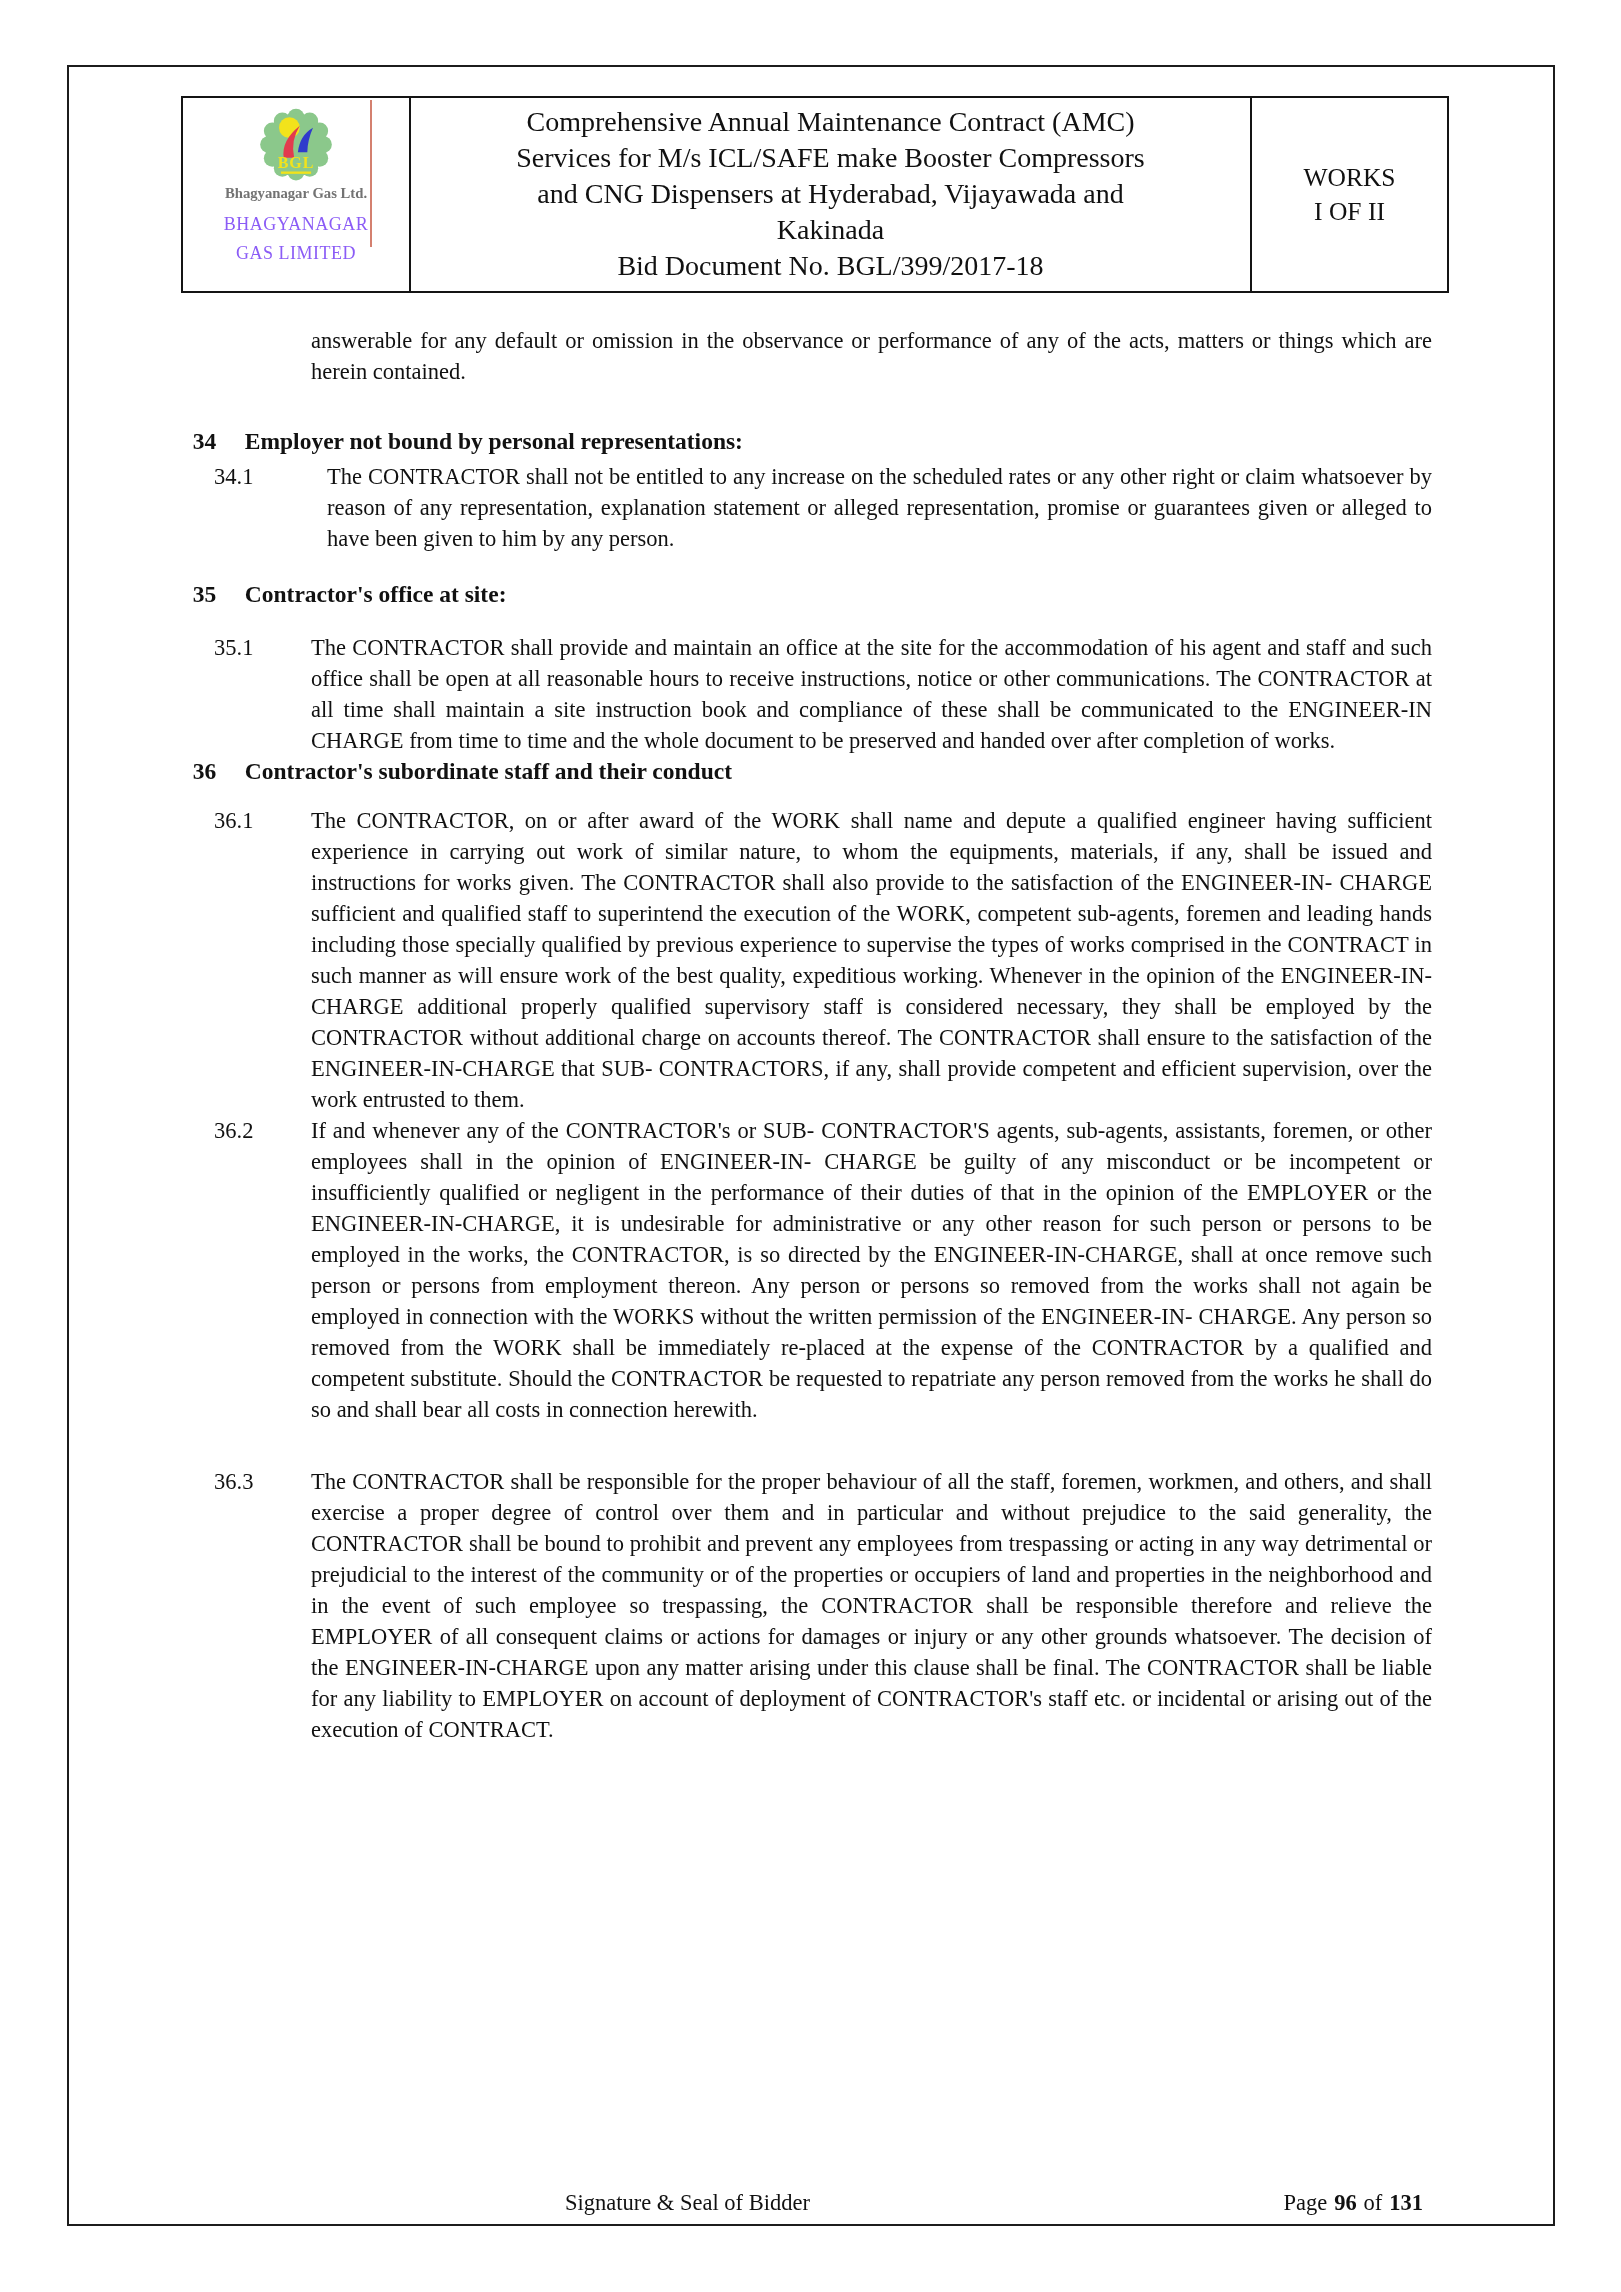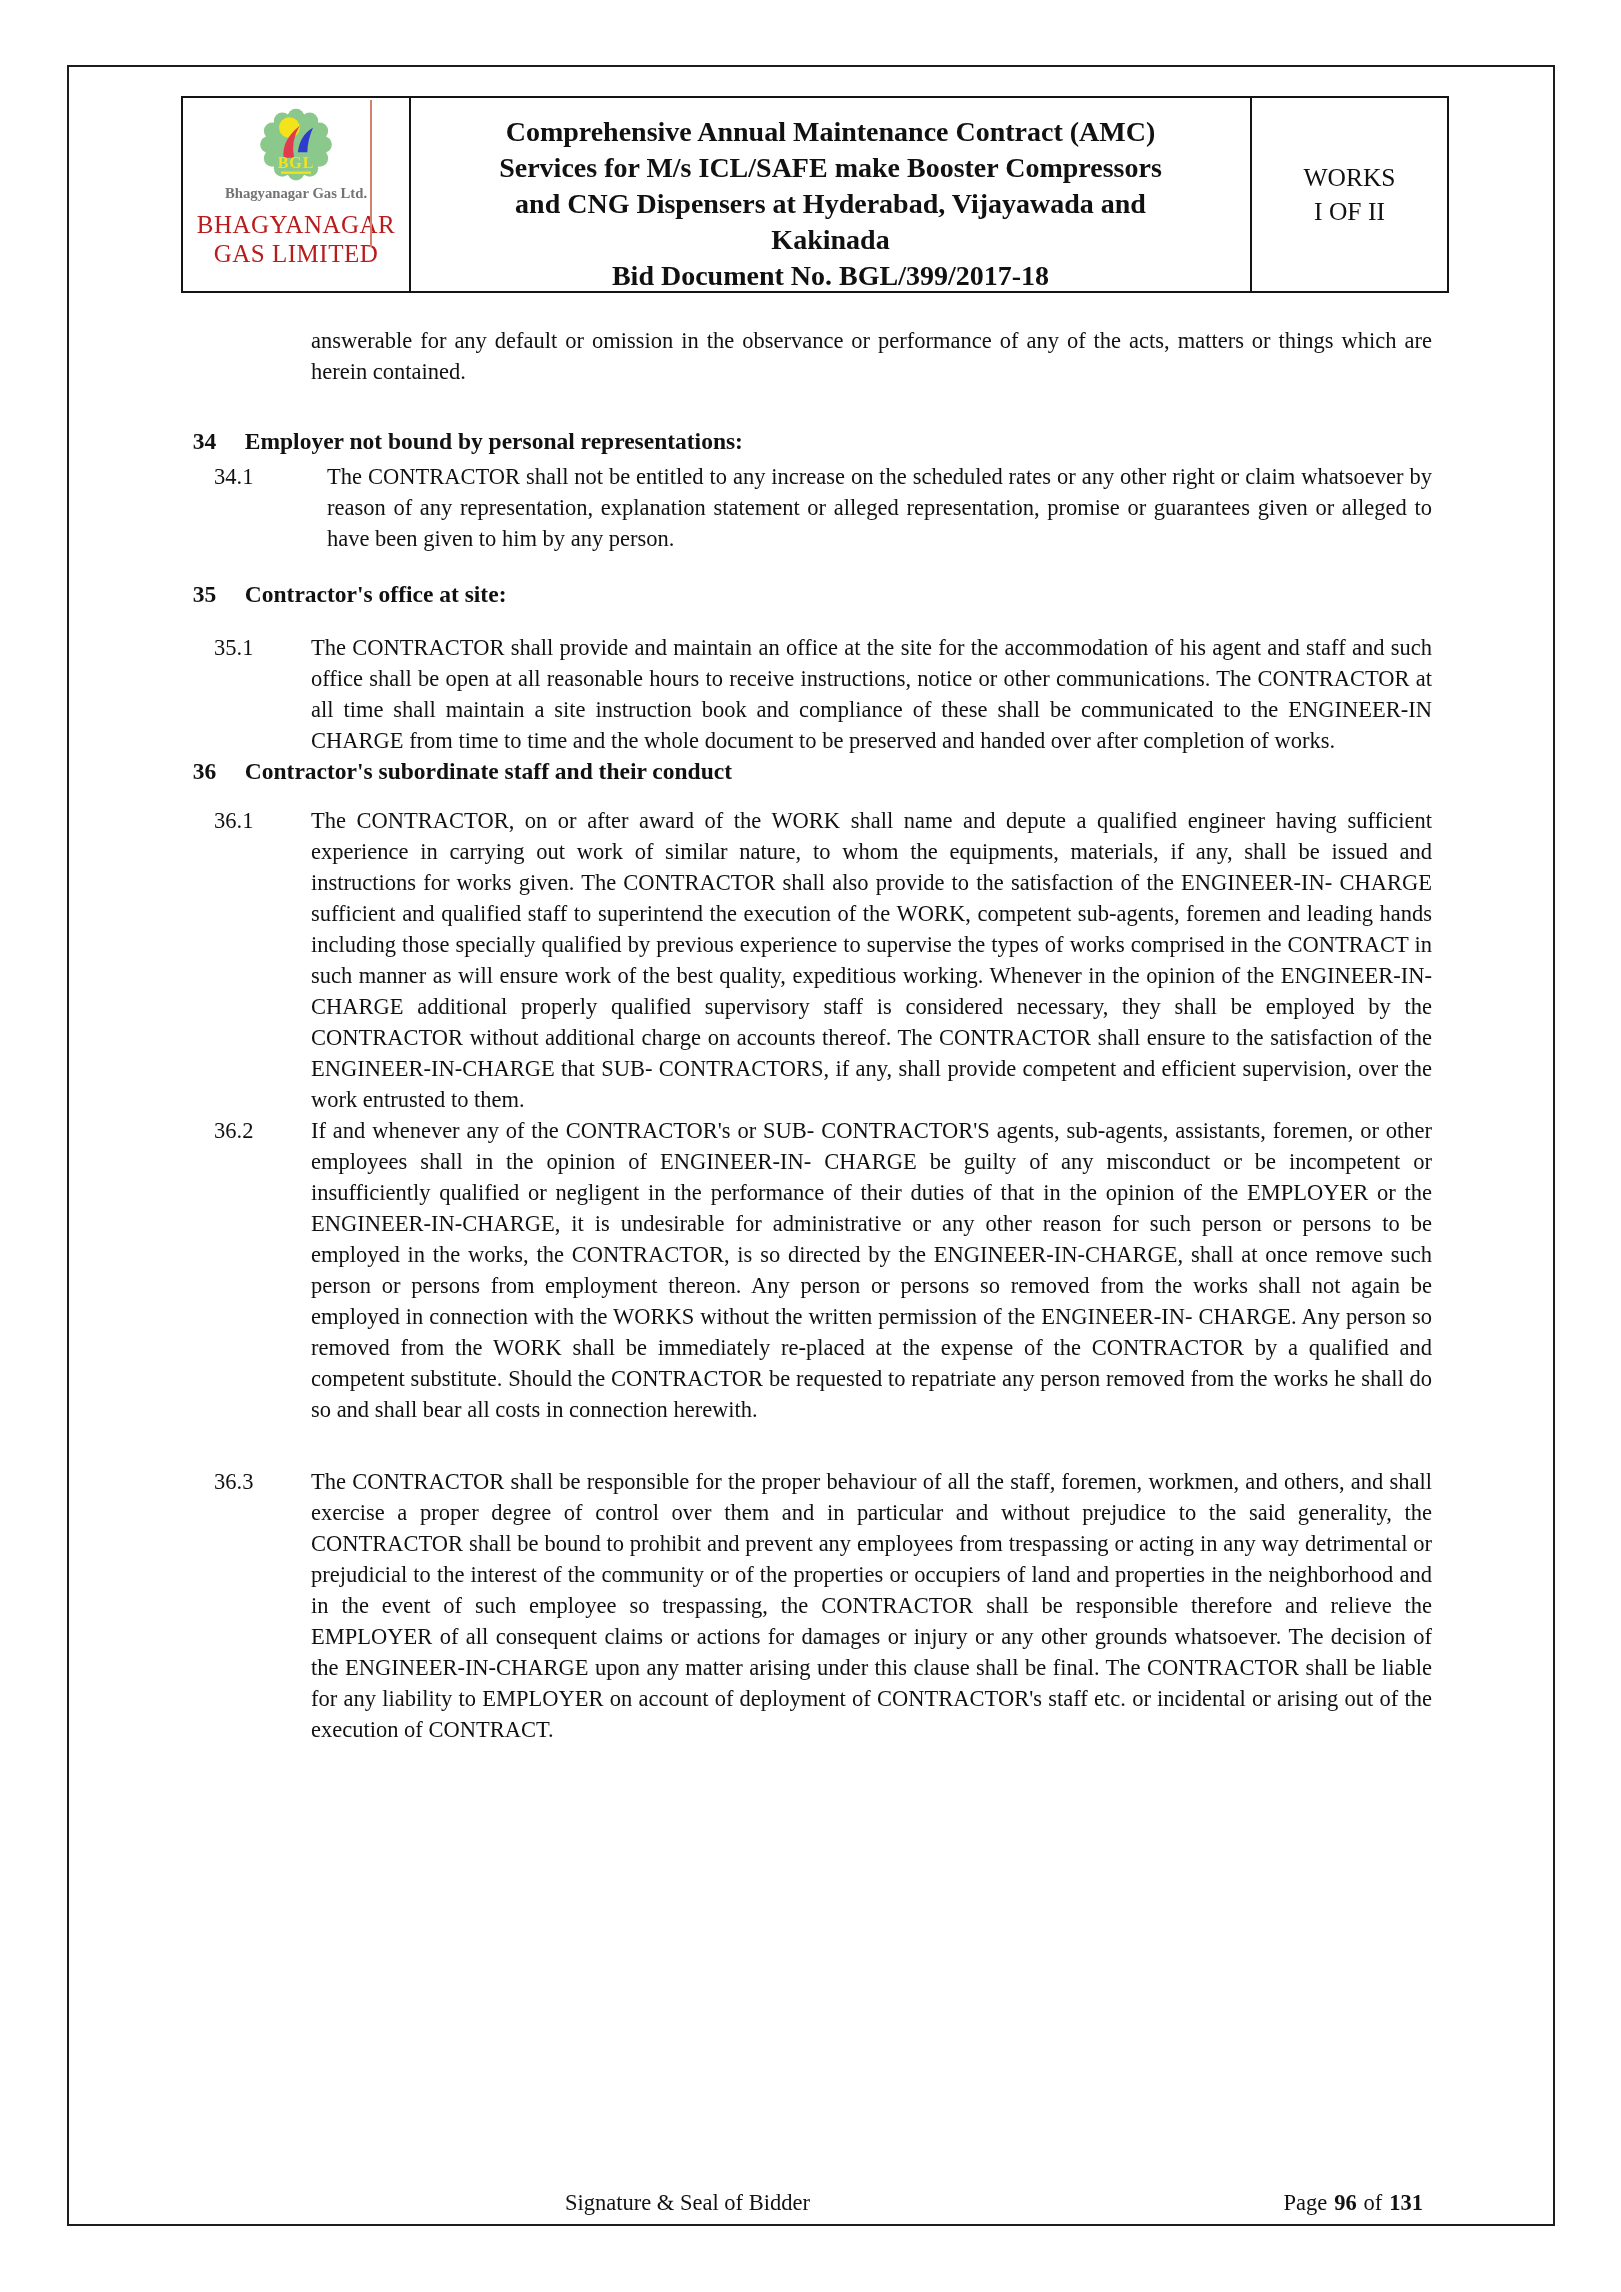--- a/index.html
+++ b/index.html
@@ -26,24 +26,24 @@
   .logo-cell {
     width: 228px; border-right: 2.9px solid #141414;
     position: relative; display: flex; flex-direction: column;
     align-items: center; padding-top: 4.9px;
   }
   .artifact-line {
     position: absolute; left: 187px; top: 2px;
     width: 2px; height: 147px; background: #d4806f;
   }
   .logo-caption { font-size: 14.7px; line-height: 15.7px; color: #737373; margin-top: -3.9px; font-weight: 700; }
-  .company-name { margin-top: 7.8px; font-size: 25px; line-height: 29px; letter-spacing: 0.5px; text-align: center; color: #b91c1c; }
+  .company-name { margin-top: 7.8px; font-size: 18px; line-height: 29px; letter-spacing: 0.5px; text-align: center; color: #8b5cf6; }
   .title-cell {
     flex: 1; border-right: 2.9px solid #141414; text-align: center;
-    font-weight: 700; font-size: 28px; line-height: 36px; padding-top: 16px;
+    font-weight: 400; font-size: 28px; line-height: 36px; padding-top: 6px;
   }
   .volume-cell {
     width: 195px; display: flex; flex-direction: column;
     align-items: center; justify-content: center;
     font-size: 25.5px; line-height: 34px;
   }
 
   
   .content { position: absolute; left: 181px; top: 325px; width: 1251px; font-size: 22.5px; line-height: 31px; }
   .intro { margin-left: 130px; text-align: justify; }

